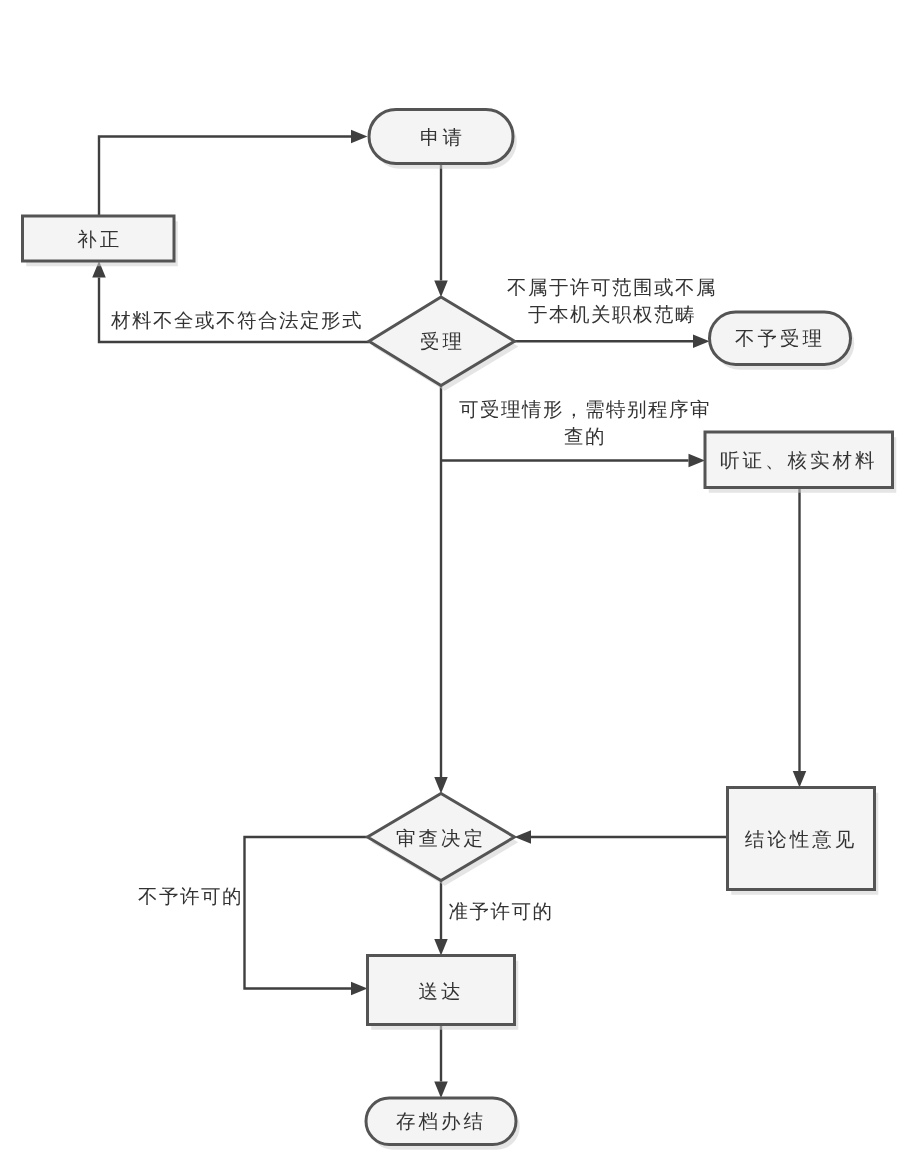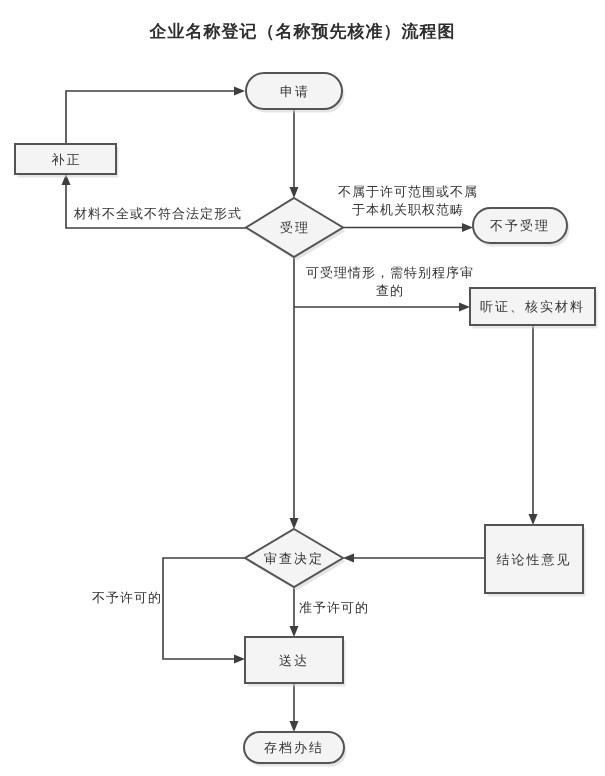--- a/index.html
+++ b/index.html
@@ -30,21 +30,20 @@
   }
   .edge-label{
     font-family:"Liberation Sans","DejaVu Sans",sans-serif;
     font-size:13px;fill:var(--text);text-anchor:middle;letter-spacing:1px;
   }
 </style>
 </head>
 <body>
 
 <div class="page">
-  <h1 class="title">企业名称登记（名称预先核准）流程图</h1>
 
   <svg width="605" height="776" viewBox="0 0 605 776">
 
     <g>
 
       <path class="edge" d="M 66 144 L 66 91 L 234 91"></path>
       <polygon class="arrowhead" points="245,91 234,86.5 234,95.5"></polygon>
 
       <path class="edge" d="M 294 109 L 294 187"></path>
       <polygon class="arrowhead" points="294,198 289.5,187 298.5,187"></polygon>

